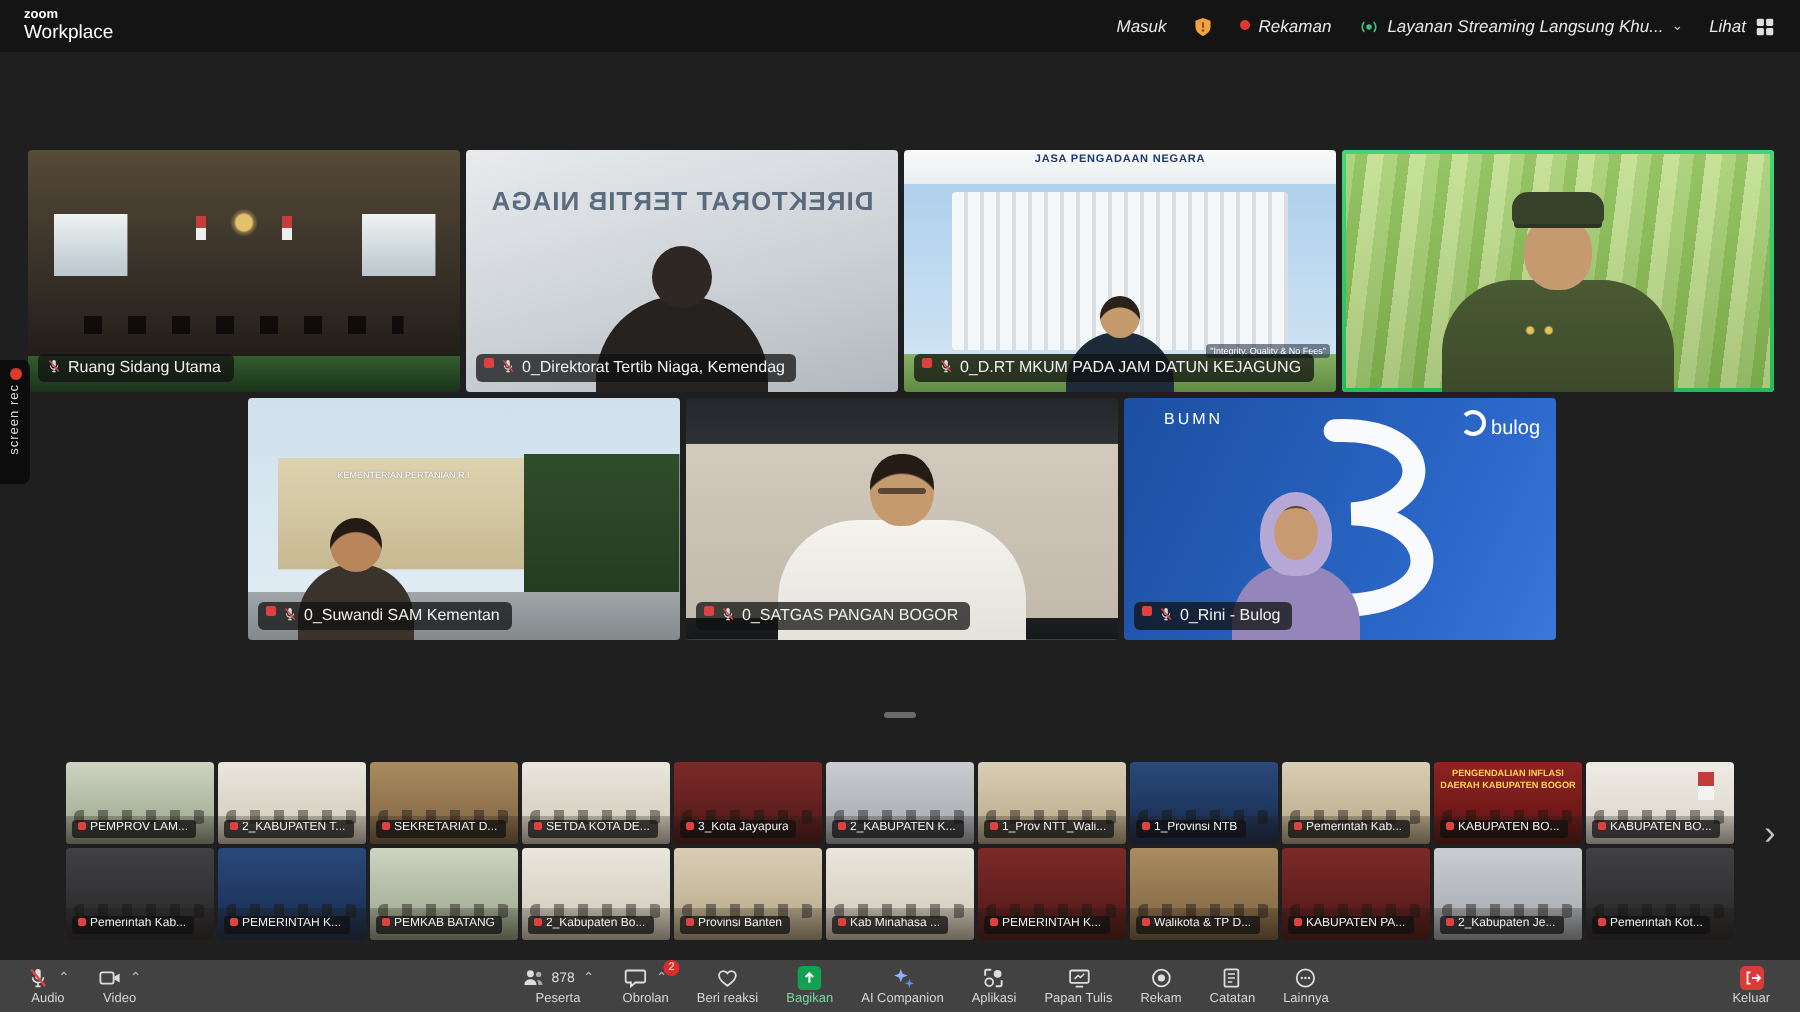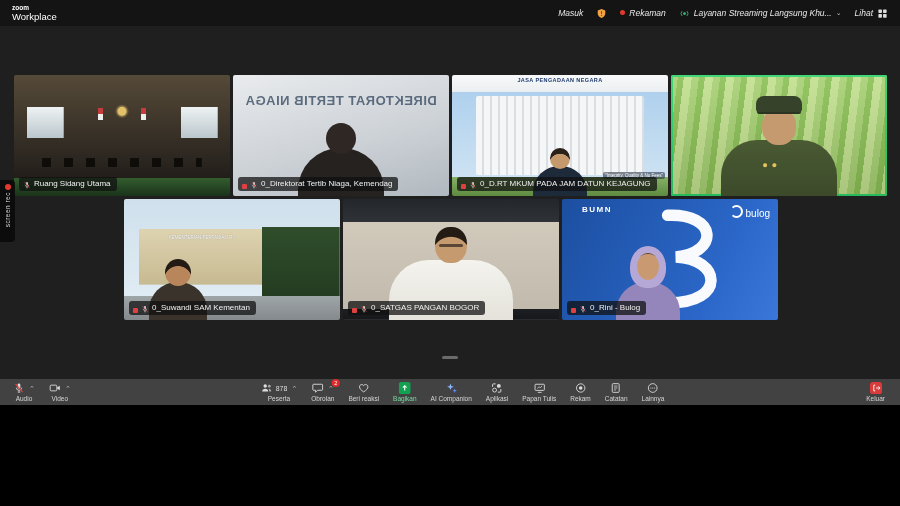--- a/index.html
+++ b/index.html
@@ -1,18 +1,18 @@
 <!DOCTYPE html>
 <html><head>
 <meta charset="utf-8">
 <style>
   * { margin:0; padding:0; box-sizing:border-box; }
   html,body { background:#000; }
   body { font-family:"Liberation Sans","DejaVu Sans",sans-serif; }
-  .wrap { position:relative; width:900px; height:405px; background:#1f1f1f; overflow:hidden; }
+  .wrap { position:relative; width:900px; height:506px; background:#1f1f1f; overflow:hidden; }
 
   
   .topbar { position:absolute; left:0; top:0; right:0; height:26px; background:#141414;
             display:flex; align-items:center; justify-content:space-between; padding:0 12px; z-index:10; }
   .brand { display:flex; flex-direction:column; line-height:1; }
   .z1 { font-size:6.5px; font-weight:700; color:#fff; }
   .z2 { font-size:9.5px; color:#fff; margin-top:1px; }
   .tright { display:flex; align-items:flex-start; gap:13px; color:#e8e8e8; font-size:8.5px;font-style:italic; }
   .titem { display:flex; align-items:center; gap:4px; cursor:pointer; white-space:nowrap; }
   .rdot { width:5px; height:5px; border-radius:50%; background:#e03a2f; display:inline-block; }
@@ -25,21 +25,21 @@
   .r2 { left:124px; top:199px; gap:3px; }
   .sA { left:33px; top:381px; gap:2px; }
   .sB { left:33px; top:424px; gap:2px; }
 
   .tile { position:relative; overflow:hidden; border-radius:2px; background:#111; flex:0 0 auto; cursor:pointer; }
   .big { width:216px; height:121px; }
   .mini { width:74px; height:41px; }
   .sB .mini { height:46px; }
   .tile.active { outline:2px solid #2bd36a; outline-offset:-2px; }
 
-  .pill { position:absolute; left:5px; bottom:5px; display:flex; align-items:flex-end; gap:3px;
+  .pill { position:absolute; left:5px; bottom:5px; display:flex; align-items:flex-start; gap:3px;
           background:rgba(16,16,16,.74); color:#f0f0f0; font-size:8px; line-height:1.2;
           padding:2px 6px 2px 4px; border-radius:3px; max-width:93%; z-index:4; white-space:nowrap;margin-top:40px; }
   .pill .txt { overflow:hidden; text-overflow:ellipsis; }
   .pill.small { font-size:6px; padding:1px 4px 1px 3px; left:3px; bottom:3px; gap:2px; border-radius:2px; }
   .recdot { width:5px; height:5px; border-radius:1px; background:#e04040; flex:0 0 auto; }
   .pill.small .recdot { width:4px; height:4px; }
   .pill .ic svg { width:8px; height:8px; display:block; }
 
   .fig { position:absolute; bottom:0; left:50%; transform:translateX(-50%); z-index:1; }
 
@@ -103,21 +103,21 @@
       linear-gradient(#1d1f22,#15171a), linear-gradient(#23262b,#2f3338), linear-gradient(#d6cfc0,#bfb8ab);
     background-size:100% 9%, 100% 19%, 100% 100%;
     background-position:0 100%, 0 0, 0 0; background-repeat:no-repeat; }
   .art-polri .fig { width:124px; height:60px; background:linear-gradient(#f4f3ee,#e4e2da); border-radius:40px 40px 0 0; }
   .art-polri .fig::before { content:''; position:absolute; top:-33px; left:50%; transform:translateX(-50%);
       width:32px; height:36px; border-radius:46%; background:radial-gradient(circle at 50% 82%, #c69a6f 57%, #241c14 60%); }
   .art-polri .fig::after { content:''; position:absolute; top:-16px; left:50%; transform:translateX(-50%);
       width:24px; height:3px; background:rgba(30,25,20,.65); border-radius:2px; }
 
   .art-bulog { background:linear-gradient(115deg,#1c4fa1 0%,#2b67c8 70%,#3a77d8 100%); }
-  .bumn { position:absolute; top:6px; left:8px; color:#fff; font-weight:700; font-size:8px; letter-spacing:1.5px; z-index:2;padding-left:12px; }
+  .bumn { position:absolute; top:6px; left:8px; color:#fff; font-weight:400; font-size:8px; letter-spacing:1.5px; z-index:2;padding-left:12px; }
   .blogo { position:absolute; top:6px; right:8px; color:#fff; font-weight:400; font-size:10px; z-index:2; }
   .blogo::before { content:''; display:inline-block; width:9px; height:9px; margin-right:3px;
       border:2px solid #fff; border-radius:50%; border-left-color:transparent; vertical-align:-1px; }
   .swoosh { position:absolute; right:24%; top:7%; height:86%; z-index:1; opacity:.97; }
   .swoosh svg { height:100%; }
   .art-bulog .fig { left:40%; width:64px; height:38px; background:#9486bb; border-radius:30px 30px 0 0; z-index:2; }
   .art-bulog .fig::before { content:''; position:absolute; top:-36px; left:50%; transform:translateX(-50%);
       width:36px; height:42px; border-radius:50% 50% 44% 44%; background:#b6a8d6; }
   .art-bulog .fig::after { content:''; position:absolute; top:-29px; left:50%; transform:translateX(-50%);
       width:22px; height:27px; border-radius:50%; background:#c99a72; box-shadow:0 6px 0 -5px rgba(40,30,20,.7) inset; }

